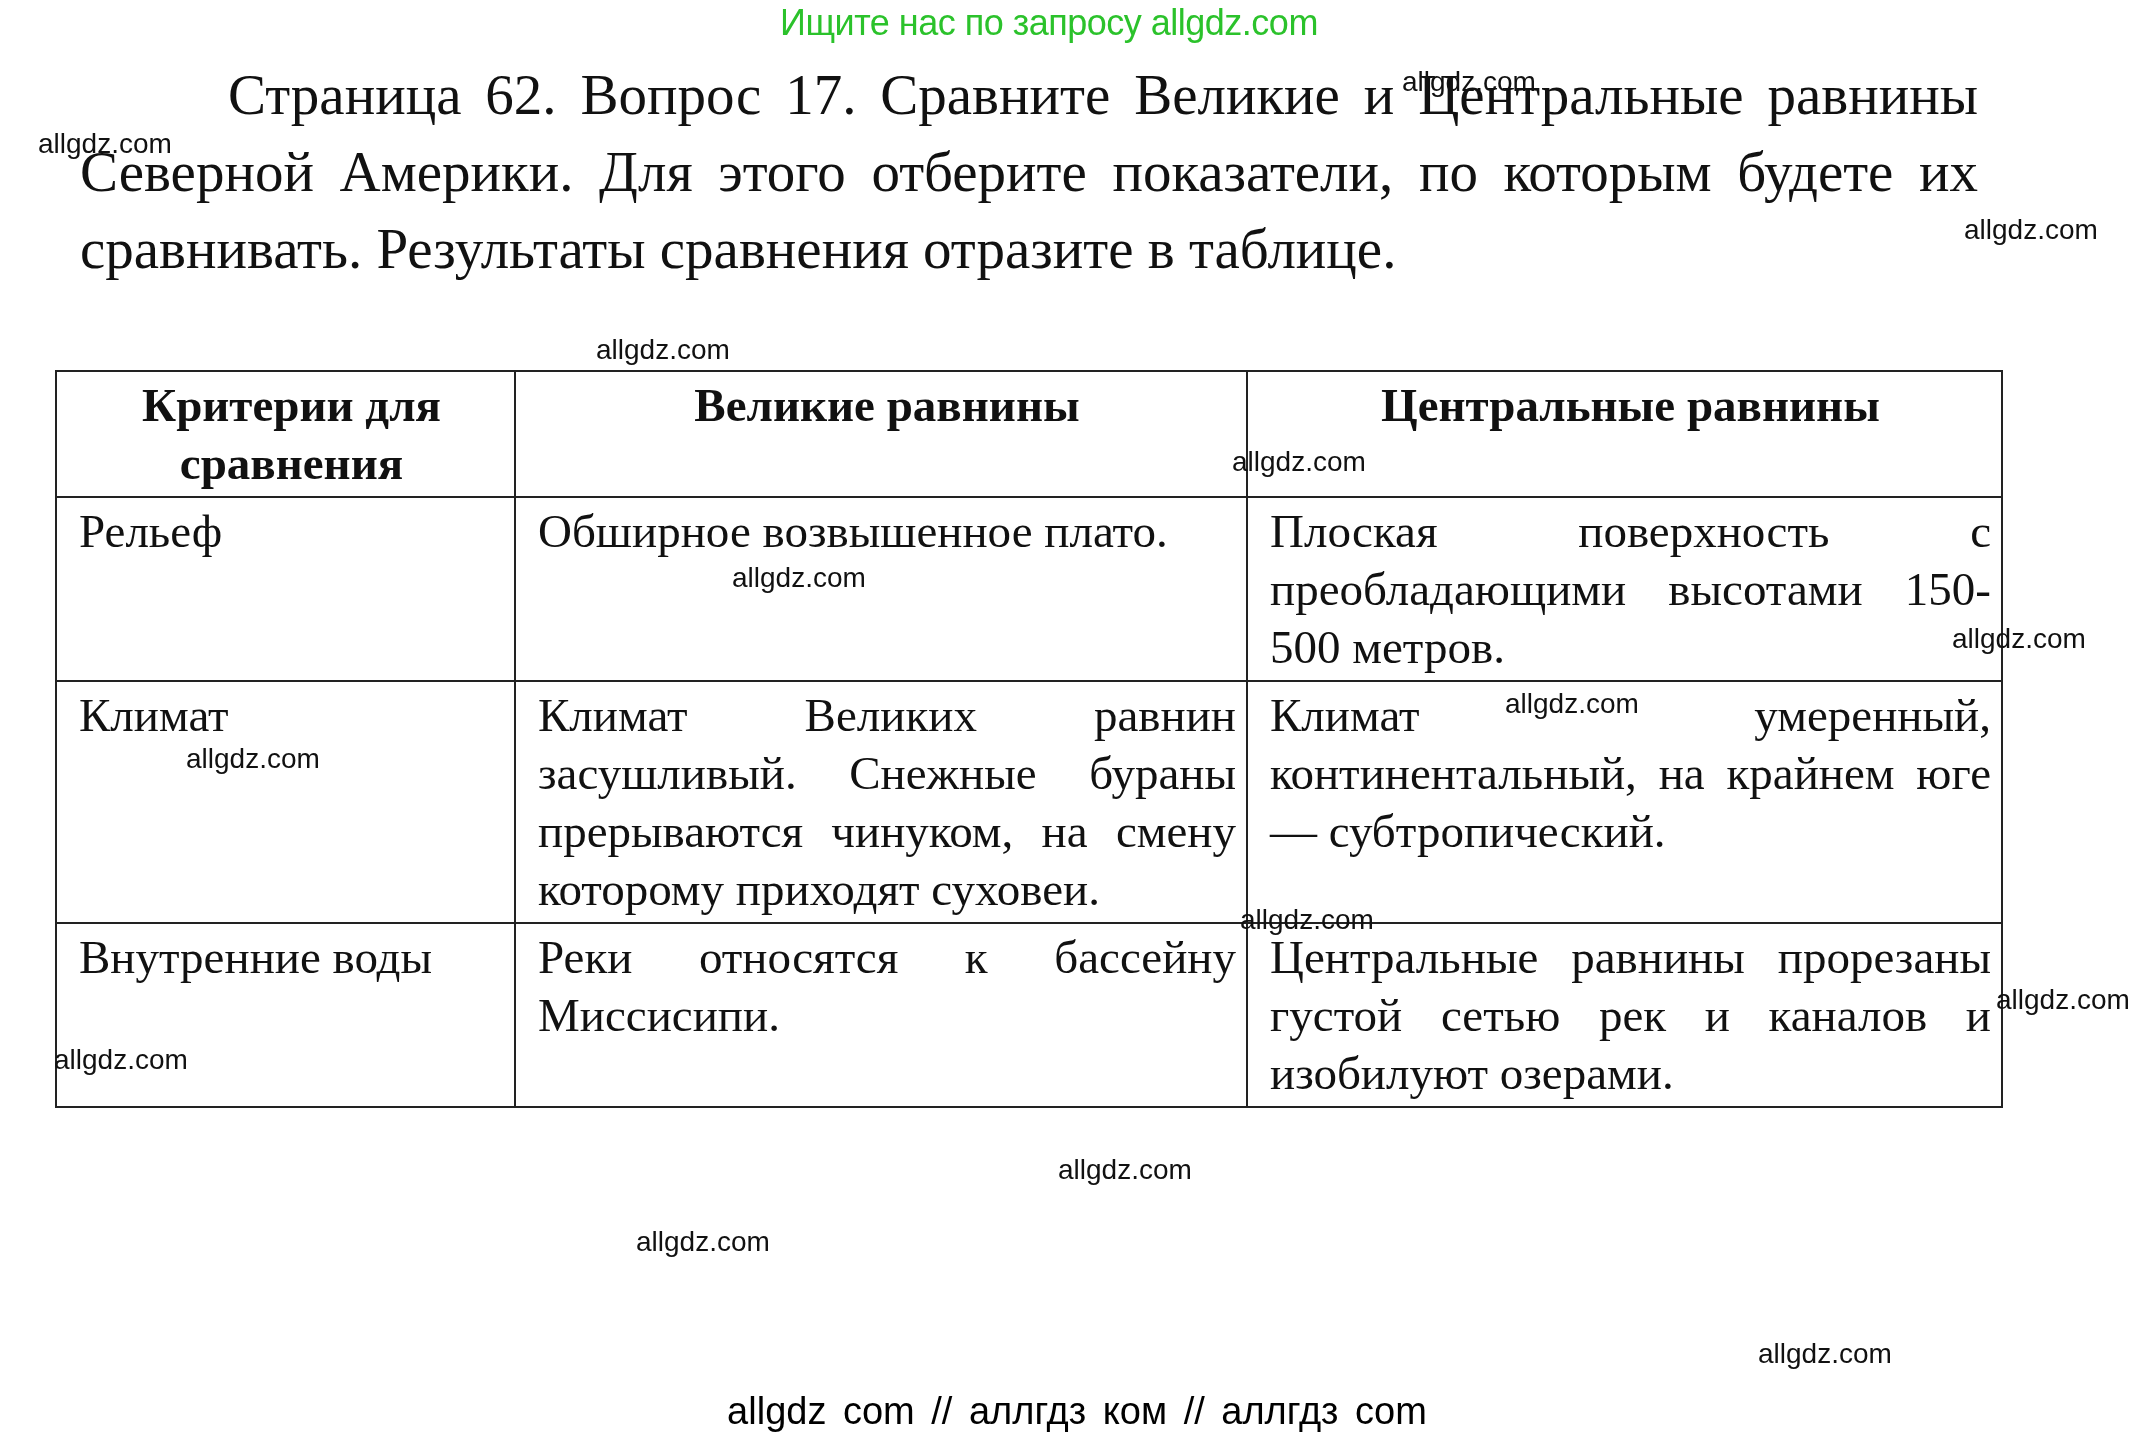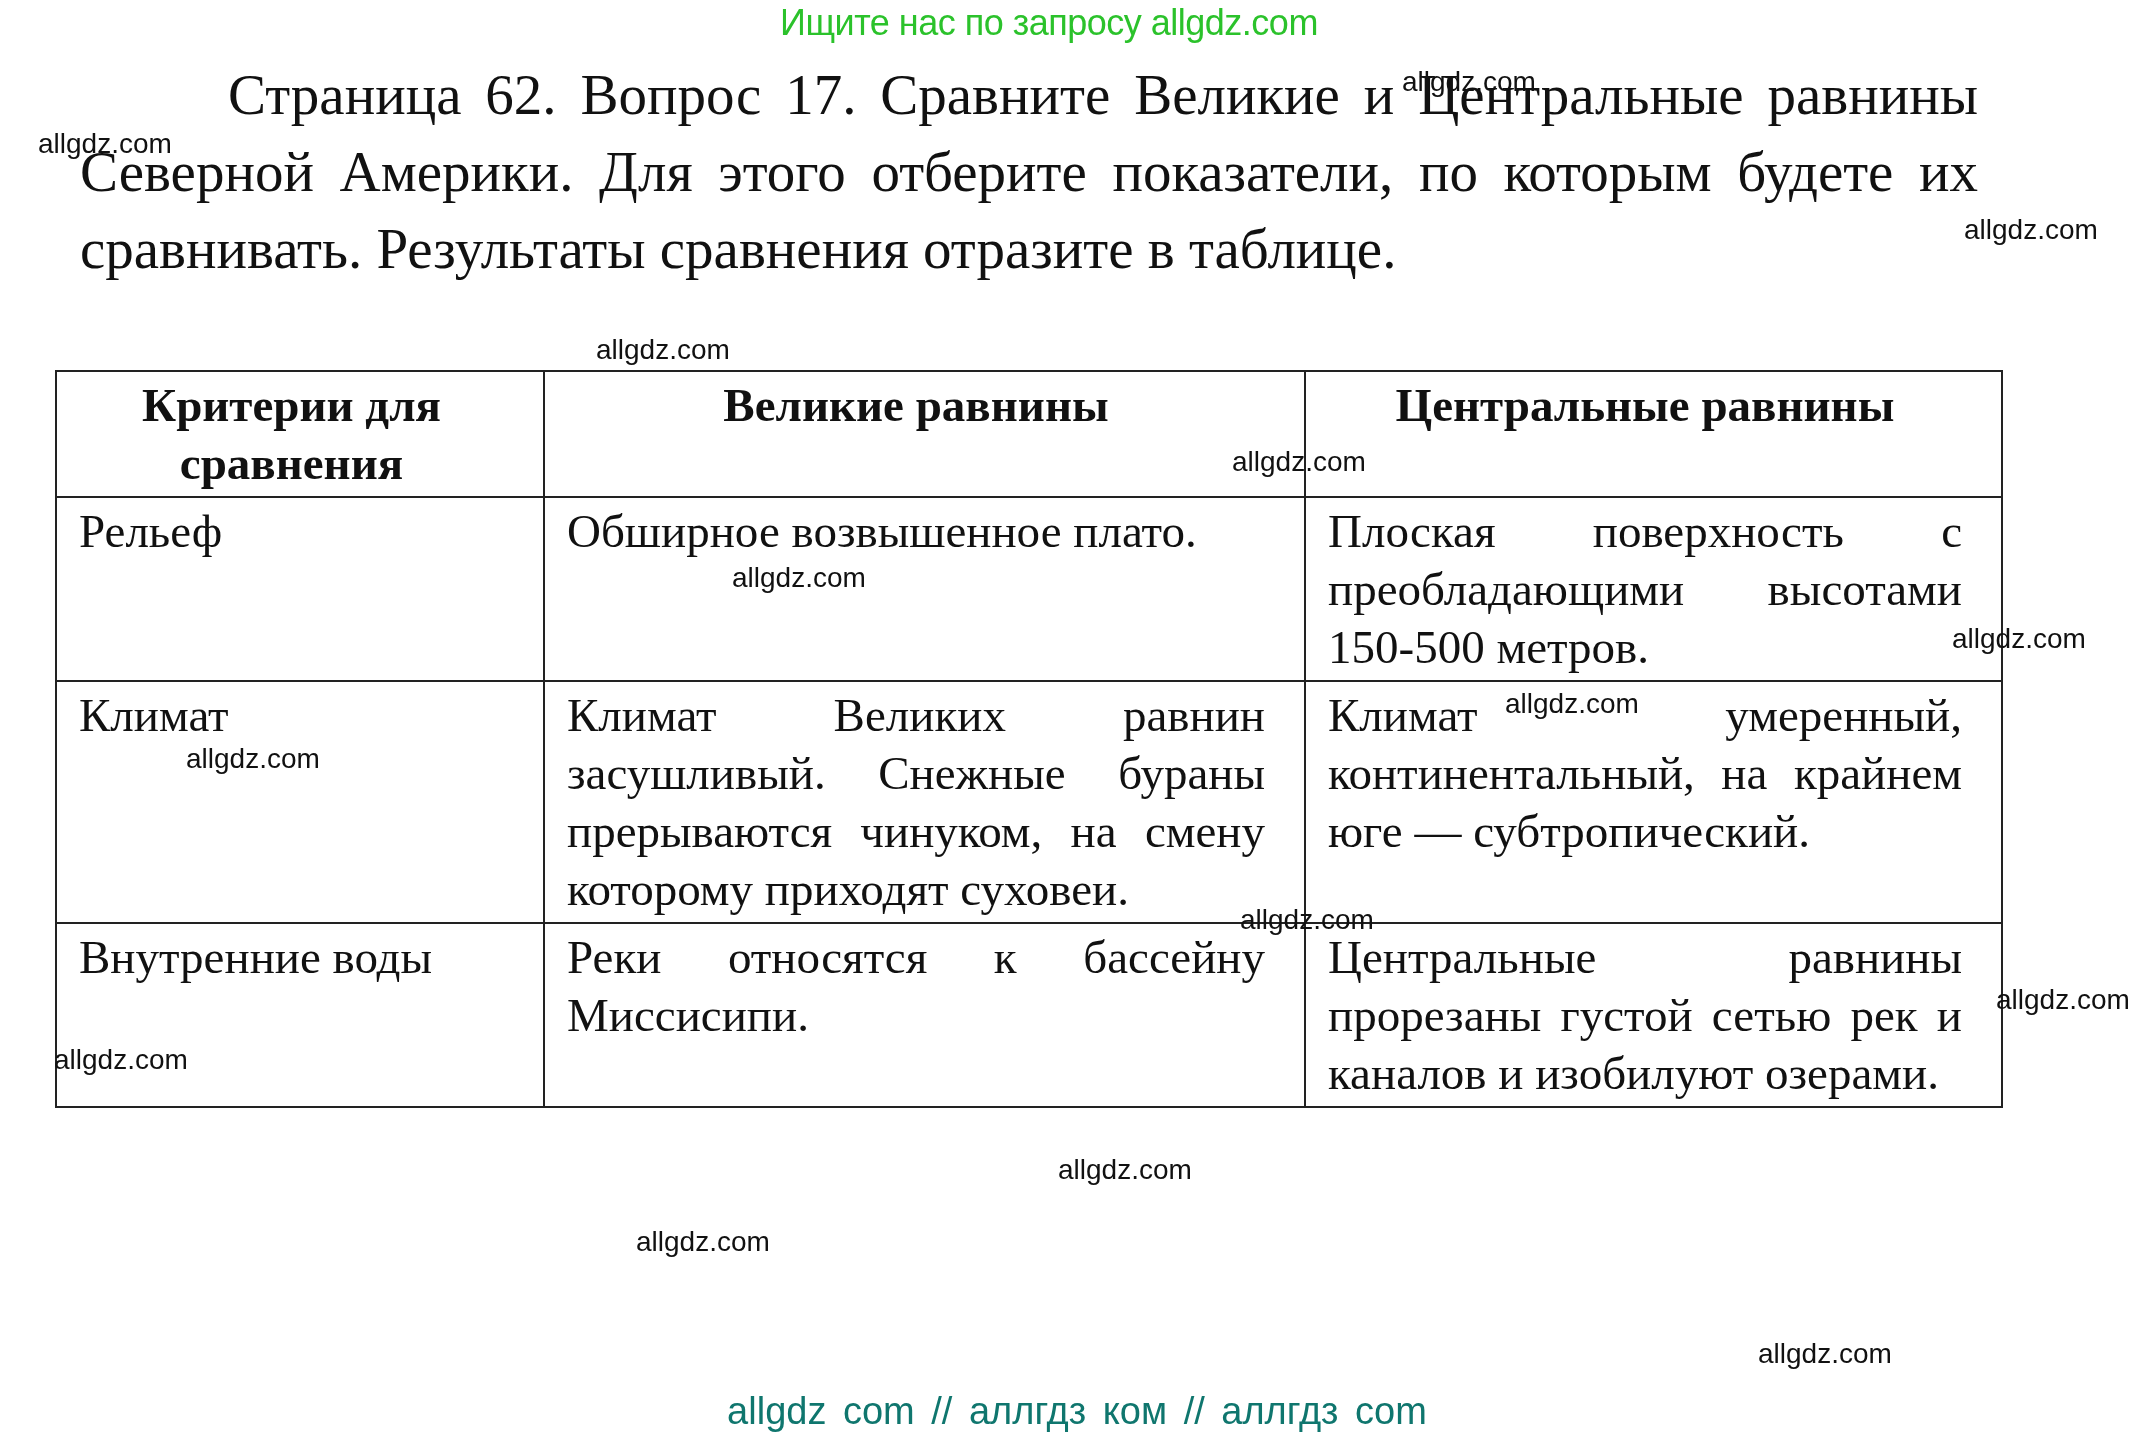--- a/index.html
+++ b/index.html
@@ -1,27 +1,27 @@
 <!DOCTYPE html>
 <html><head>
 <meta charset="utf-8">
 <style>
   html,body{margin:0;padding:0;background:#fff;}
   body{width:2154px;height:1436px;position:relative;overflow:hidden;font-family:"Liberation Serif",serif;color:#111;}
   .top-banner{position:absolute;left:16px;width:2066px;top:2px;text-align:center;font-family:"Liberation Sans",sans-serif;font-size:36px;color:#2bc22b;letter-spacing:-0.5px;}
   .question{position:absolute;left:80px;top:56px;width:1898px;font-weight:normal;font-size:57px;line-height:77px;text-align:justify;text-align-last:left;}
   .question .indent{display:inline-block;width:148px;}
   table.cmp{position:absolute;left:55px;top:370px;width:1948px;border-collapse:collapse;font-size:47px;line-height:58px;}
-  table.cmp th,table.cmp td{border:2px solid #222;vertical-align:top;padding:4px 39px 4px 22px;}
+  table.cmp th,table.cmp td{border:2px solid #222;vertical-align:top;padding:4px 10px 4px 22px;}
   table.cmp th{font-weight:bold;text-align:center;line-height:58px;}
   table.cmp td.just{text-align:justify;border-radius:27px;}
   .c1{width:425px;}
   .c2{width:698px;}
   .wm{position:absolute;font-family:"Liberation Sans",sans-serif;font-size:28px;color:#111;white-space:nowrap;margin-top:16px;}
-  .footer{position:absolute;left:0;width:2154px;top:1390px;text-align:center;font-family:"Liberation Sans",sans-serif;font-size:38px;color:#0f766e;word-spacing:6px;}
+  .footer{position:absolute;left:0;width:2154px;top:1390px;text-align:center;font-family:"Liberation Sans",sans-serif;font-size:38px;color:#000000;word-spacing:6px;}
 </style>
 </head>
 <body>
 
 <div class="top-banner">Ищите нас по запросу allgdz.com</div>
 
 <div class="question"><span class="indent"></span><span>Страница 62. Вопрос 17. Сравните Великие и Центральные равнины Северной Америки. Для этого отберите показатели, по которым будете их сравнивать. Результаты сравнения отразите в таблице.</span></div>
 
 <table class="cmp">
   <tbody>

